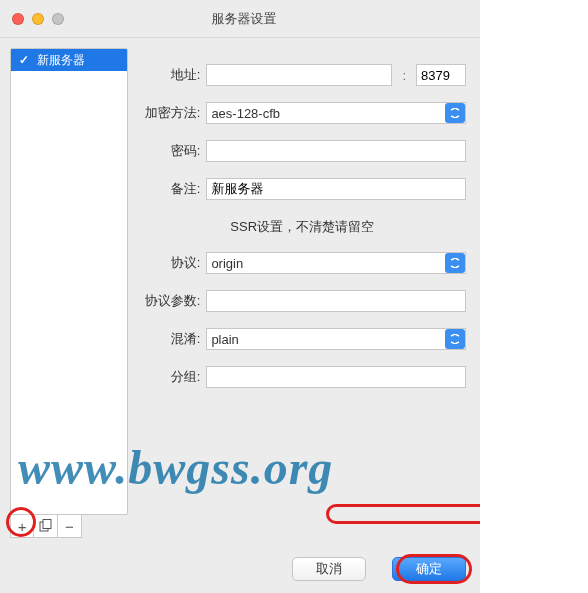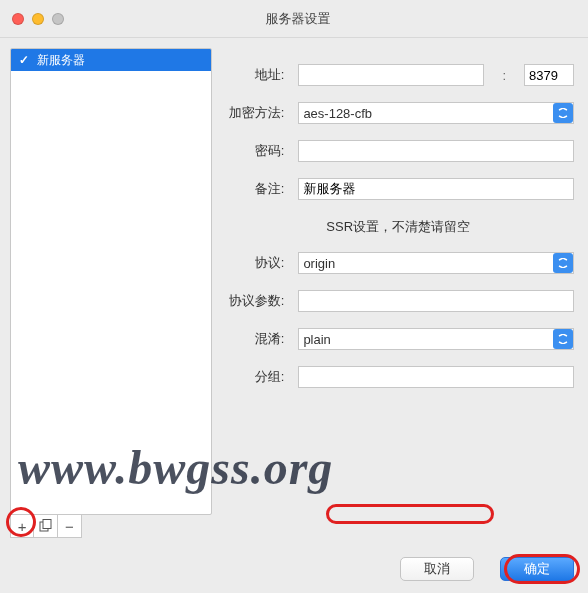--- a/index.html
+++ b/index.html
@@ -4,21 +4,21 @@
 <style>
   * { box-sizing: border-box; }
   html, body { margin: 0; padding: 0; }
   body {
     font-family: -apple-system, "Helvetica Neue", Arial, sans-serif;
     font-size: 13px;
     color: #333;
     background: #fff;
   }
   .window {
-    width: 588px;
+    width: 480px;
     height: 593px;
     background: #ececec;
     position: relative;
     overflow: hidden;
   }
   .titlebar {
     height: 38px;
     background: #ececec;
     display: flex;
     align-items: center;
@@ -100,21 +100,21 @@
   }
   .list-btn:last-child { border-right: none; }
   .form {
     flex: 1;
     padding-right: 4px;
   }
   .row {
     display: flex;
     align-items: center;
     margin: 16px 0;
-    gap: 14px;
+    gap: 6px;
   }
   .row label {
     width: 62px;
     text-align: right;
     color: #333;
     font-size: 13px;
   }
   .field {
     flex: 1;
     height: 22px;
@@ -205,21 +205,21 @@
     color: #fff;
   }
   .watermark {
     position: absolute;
     left: 18px;
     top: 440px;
     font-size: 48px;
     font-style: italic;
     font-family: Georgia, 'Times New Roman', serif;
     font-weight: bold;
-    color: #0f172a;
+    color: #0369a1;
     opacity: 0.75;
     pointer-events: none;
     letter-spacing: 1px;
   }
   .circle-annot {
     position: absolute;
     border: 3px solid #e02020;
     border-radius: 50%;
     pointer-events: none;
   }

